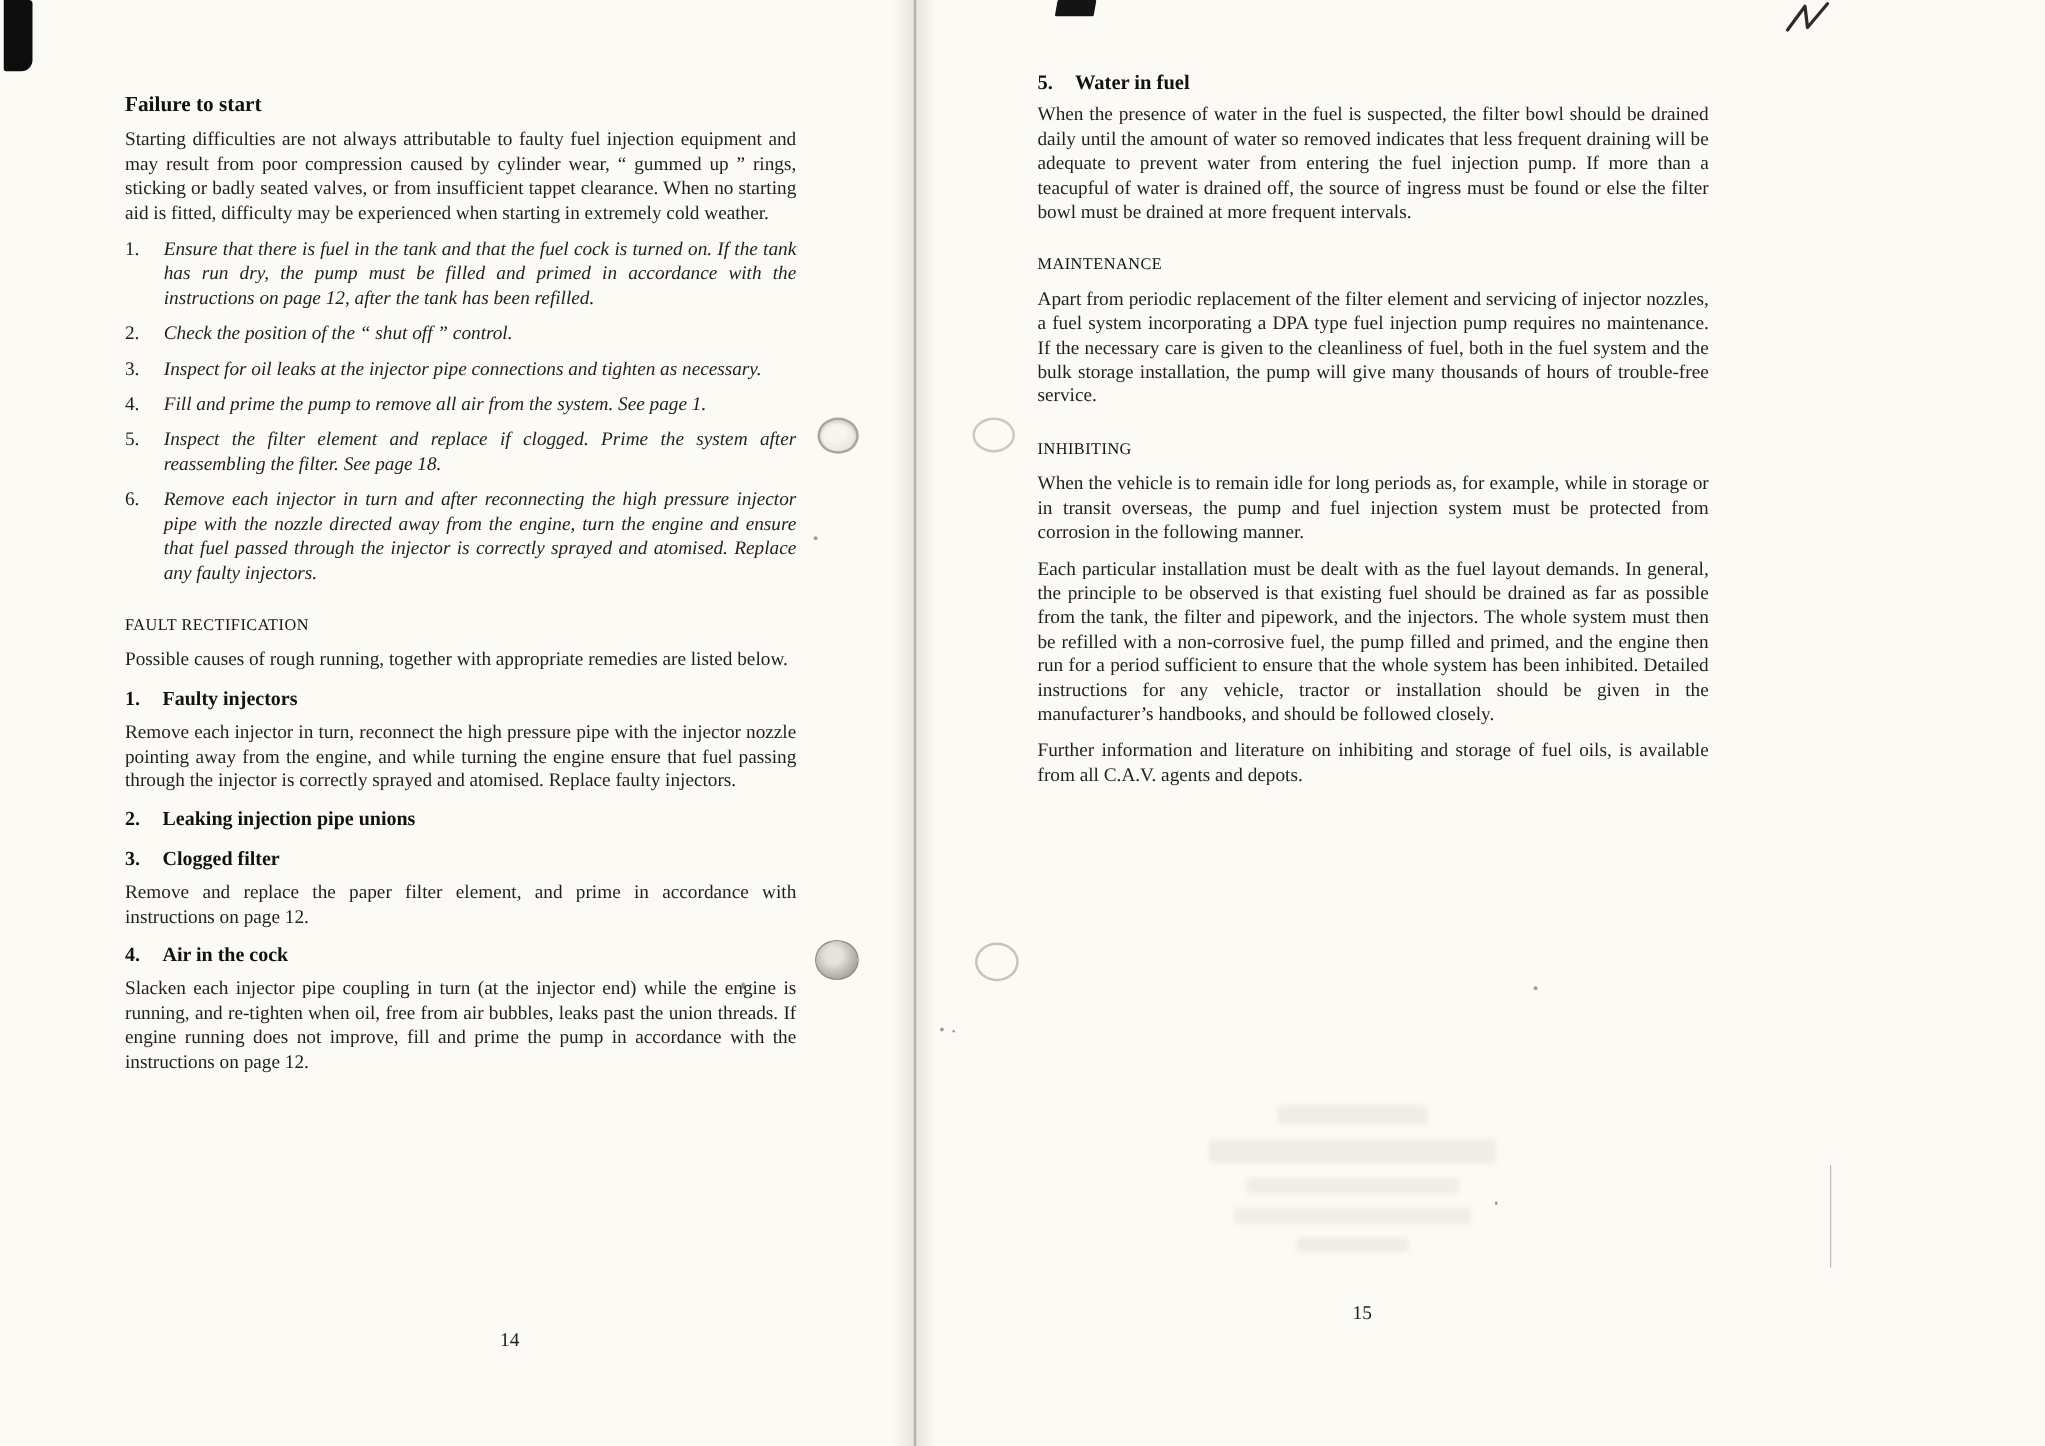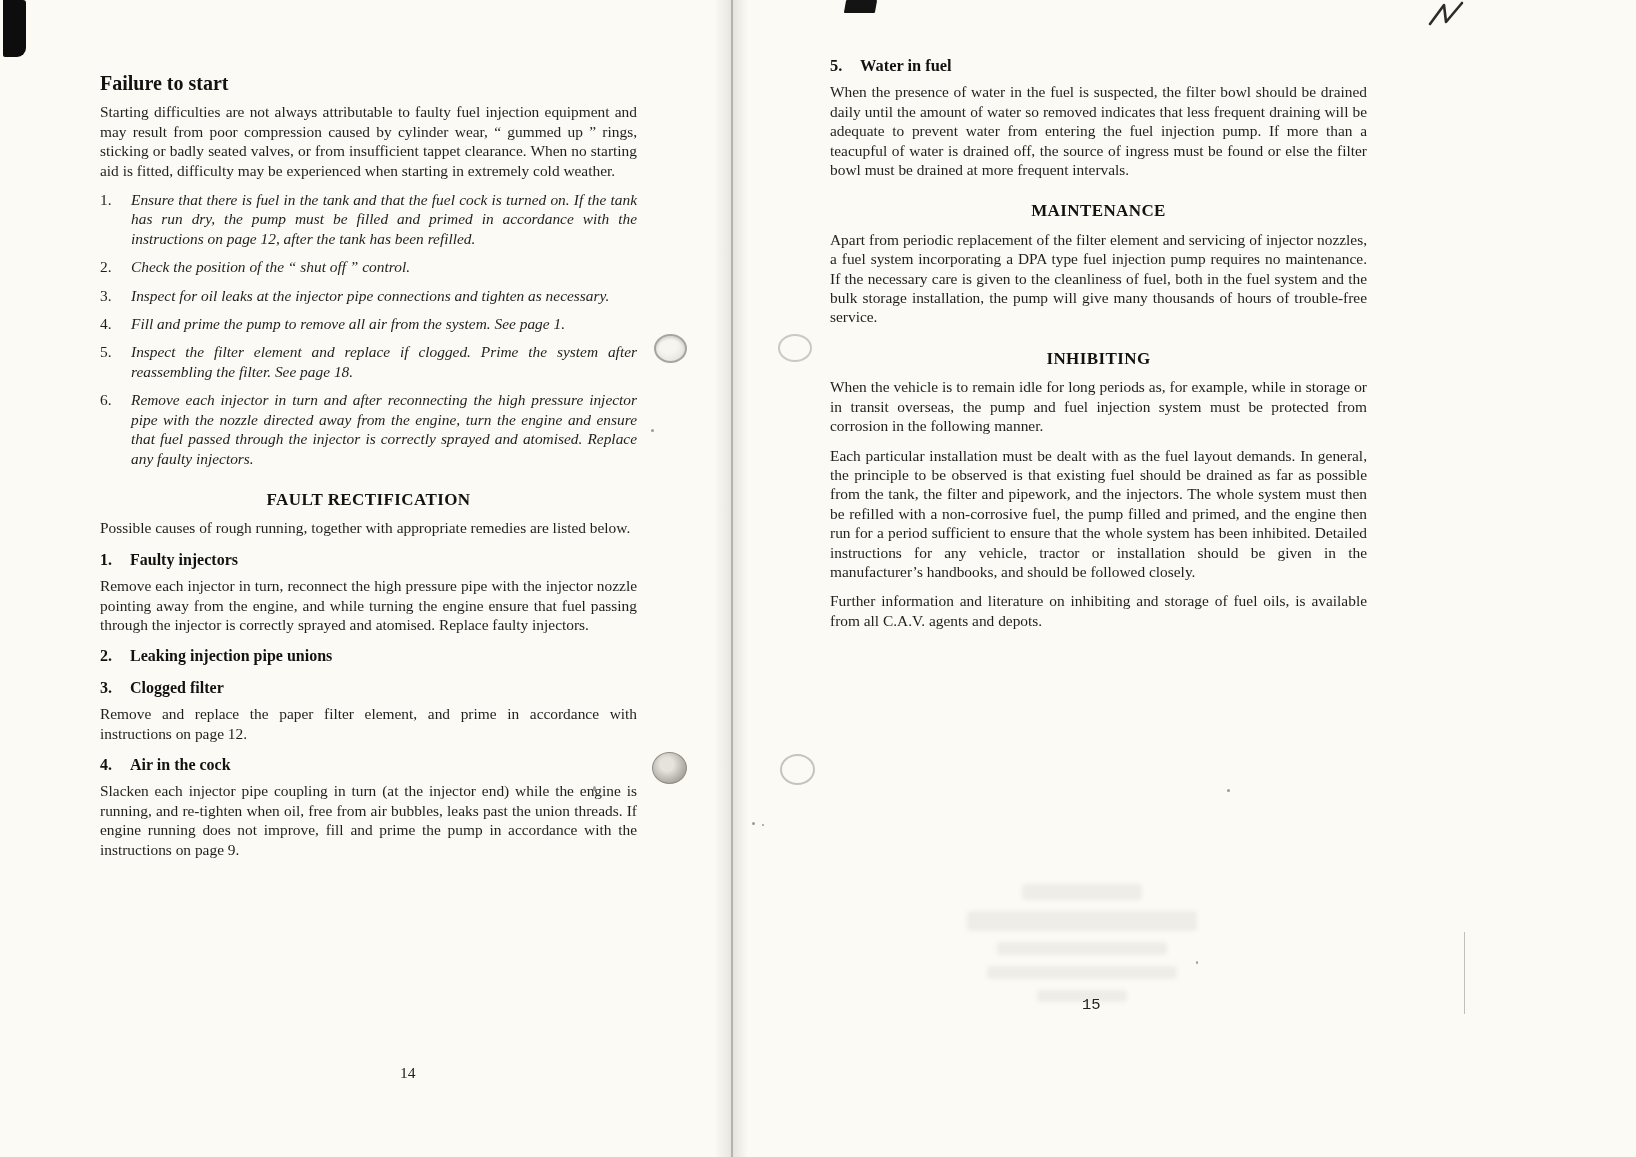--- a/index.html
+++ b/index.html
@@ -20,37 +20,37 @@
     width: 537px;
     font-size: 15.4px;
     line-height: 19.4px;
     text-align: justify;
   }
   .col-left  { left: 100px; top: 74px; }
   .col-right { left: 830px; top: 56px; }
 
   .head-main {
     font-weight: bold;
-    font-size: 20px;
+    font-size: 17px;
     color: #131210;
     margin-bottom: 9px;
     text-align: left;
   }
   .para { margin-bottom: 10px; text-align: justify; }
   .step { display: flex; margin-bottom: 9px; }
   .step-num { flex: 0 0 31px; }
   .step-text { flex: 1; text-align: justify; font-style: italic; }
 
   .sec-head {
-    font-weight: bold;
-    font-size: 17px;
+    font-weight: normal;
+    font-size: 13px;
     letter-spacing: 0.4px;
     color: #131210;
     margin: 22px 0 9px 0;
-    text-align: center;
+    text-align: left;
   }
   .sub-head {
     display: flex;
     font-weight: bold;
     font-size: 16px;
     color: #131210;
     margin: 12px 0 7px 0;
     text-align: left;
   }
   .sub-num { flex: 0 0 30px; }
@@ -171,42 +171,42 @@
     <div class="sub-head">
       <span class="sub-num">3.</span>
       <span>Clogged filter</span>
     </div>
     <p class="para">Remove and replace the paper filter element, and prime in accordance with instructions on page 12.</p>
 
     <div class="sub-head">
       <span class="sub-num">4.</span>
       <span>Air in the cock</span>
     </div>
-    <p class="para">Slacken each injector pipe coupling in turn (at the injector end) while the engine is running, and re-tighten when oil, free from air bubbles, leaks past the union threads. If engine running does not improve, fill and prime the pump in accordance with the instructions on page 9.</p>
+    <p class="para">Slacken each injector pipe coupling in turn (at the injector end) while the engine is running, and re-tighten when oil, free from air bubbles, leaks past the union threads. If engine running does not improve, fill and prime the pump in accordance with the instructions on page 12.</p>
   </div>
 
   <div class="col col-right">
 
     <div class="sub-head" style="margin-top:0; font-size:16.4px;">
       <span class="sub-num">5.</span>
       <span>Water in fuel</span>
     </div>
     <p class="para">When the presence of water in the fuel is suspected, the filter bowl should be drained daily until the amount of water so removed indicates that less frequent draining will be adequate to prevent water from entering the fuel injection pump. If more than a teacupful of water is drained off, the source of ingress must be found or else the filter bowl must be drained at more frequent intervals.</p>
 
     <div class="sec-head">MAINTENANCE</div>
     <p class="para">Apart from periodic replacement of the filter element and servicing of injector nozzles, a fuel system incorporating a DPA type fuel injection pump requires no maintenance. If the necessary care is given to the cleanliness of fuel, both in the fuel system and the bulk storage installation, the pump will give many thousands of hours of trouble-free service.</p>
 
     <div class="sec-head">INHIBITING</div>
     <p class="para">When the vehicle is to remain idle for long periods as, for example, while in storage or in transit overseas, the pump and fuel injection system must be protected from corrosion in the following manner.</p>
     <p class="para">Each particular installation must be dealt with as the fuel layout demands. In general, the principle to be observed is that existing fuel should be drained as far as possible from the tank, the filter and pipework, and the injectors. The whole system must then be refilled with a non-corrosive fuel, the pump filled and primed, and the engine then run for a period sufficient to ensure that the whole system has been inhibited. Detailed instructions for any vehicle, tractor or installation should be given in the manufacturer’s handbooks, and should be followed closely.</p>
     <p class="para">Further information and literature on inhibiting and storage of fuel oils, is available from all C.A.V. agents and depots.</p>
   </div>
 
   <div class="pageno" style="left: 371px; top: 1064px; margin-left: 29px;">14</div>
-  <div class="pageno" style="left: 1082px; top: 996px; font-family: Liberation Mono, monospace;">15</div>
+  <div class="pageno" style="left: 1082px; top: 1042px;">15</div>
 
   <div class="gutter-shade"></div>
   <div class="gutter-line"></div>
 
   <div class="hole hole-lt"></div>
   <div class="hole hole-lb"></div>
   <div class="hole hole-rt"></div>
   <div class="hole hole-rb"></div>
 
   <div class="mark-corner"></div>

